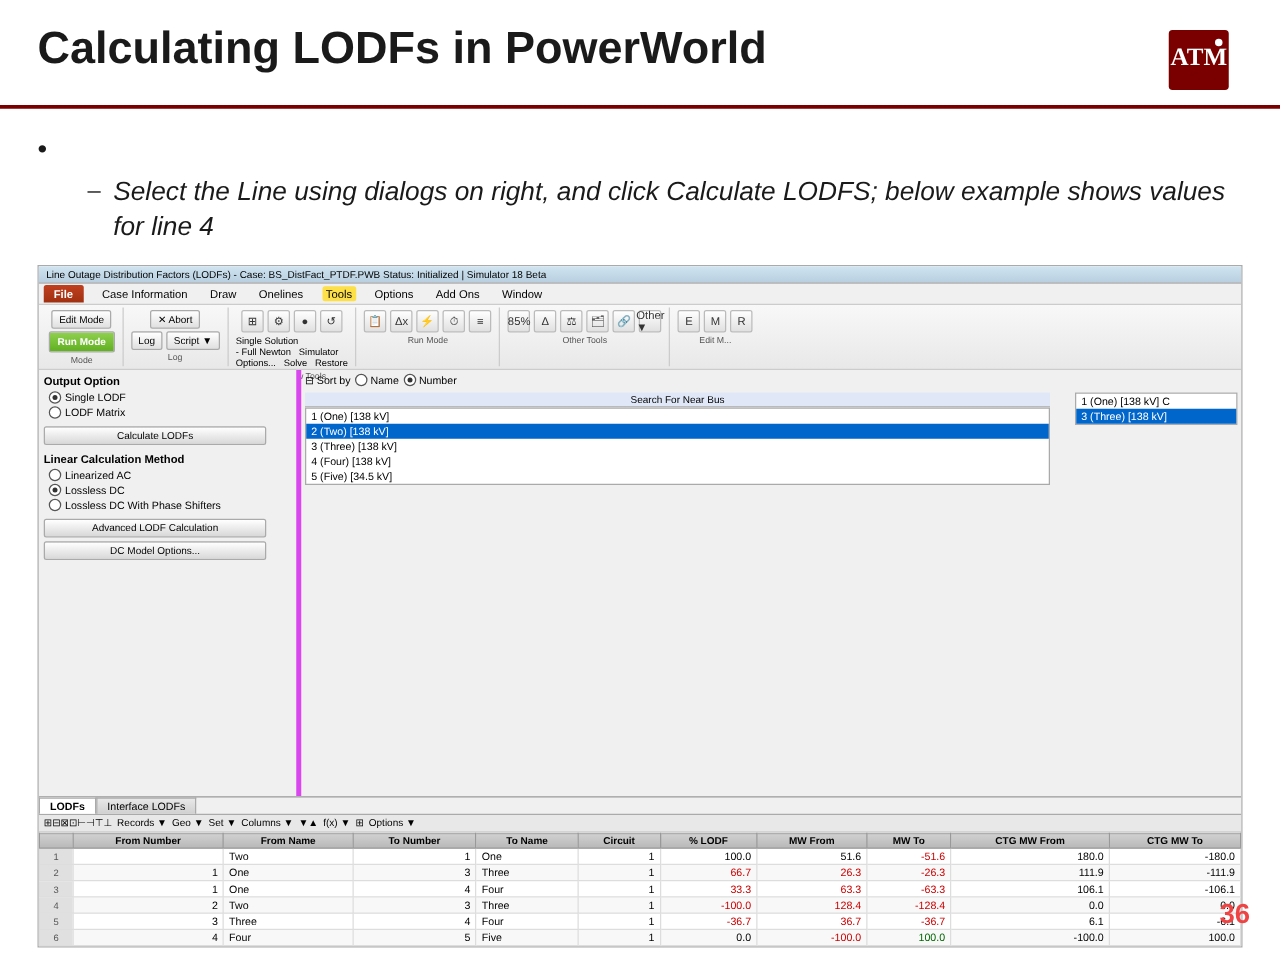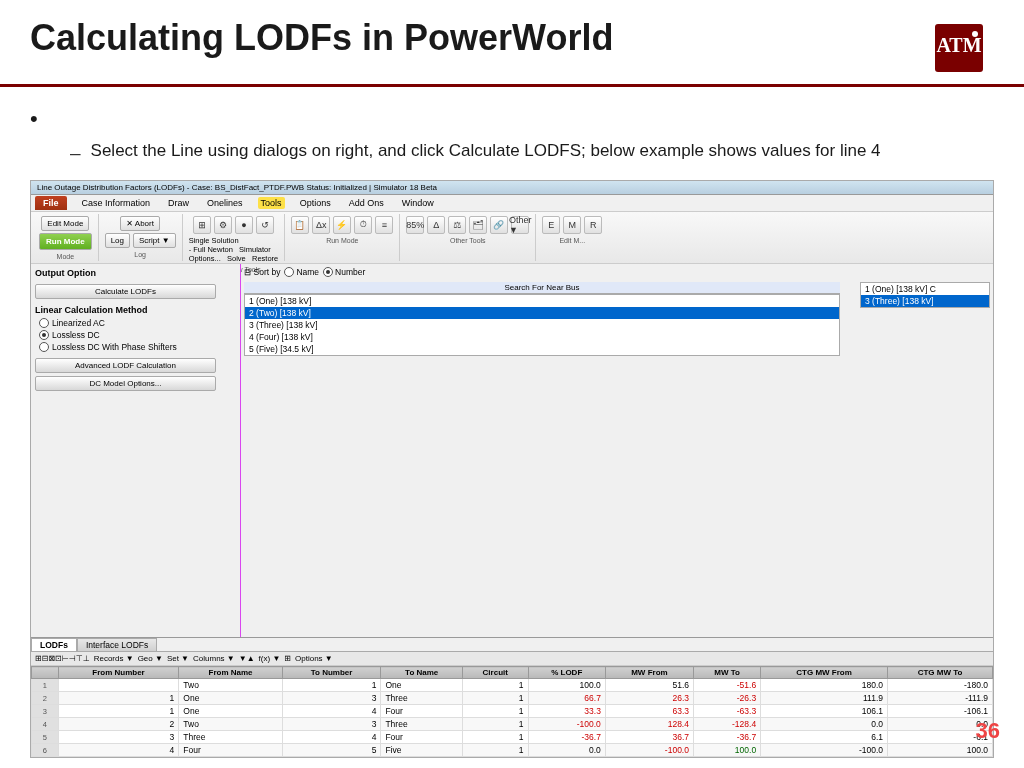--- a/index.html
+++ b/index.html
@@ -92,23 +92,24 @@
     }
 
     .sub-dash {
       font-size: 19px;
       color: #333;
       flex-shrink: 0;
       margin-top: 2px;
     }
 
     .sub-text {
-      font-size: 17px;
+      font-size: 21px;
       line-height: 1.35;
       color: #1a1a1a;
+      font-style: italic;
     }
 
     
     .screenshot-wrapper {
       flex: 1;
       margin-top: 6px;
       border: 1px solid #aaa;
       background: #f0f0f0;
       overflow: hidden;
       position: relative;
@@ -214,21 +215,21 @@
     .pw-main {
       display: flex;
       flex: 1;
       overflow: hidden;
     }
 
     
     .pw-left-panel {
       width: 210px;
       background: #f0f0f0;
-      border-right: 1px solid #d946ef;
+      border-right: 4px solid #d946ef;
       padding: 4px;
       font-size: 9px;
       flex-shrink: 0;
     }
 
     .pw-panel-section {
       margin-bottom: 6px;
     }
 
     .pw-panel-title {
@@ -578,20 +579,30 @@
             <span class="pw-toolbar-group-label">Edit M...</span>
           </div>
         </div>
 
         <div class="pw-main">
 
           <div class="pw-left-panel">
 
             <div class="pw-panel-section">
               <div class="pw-panel-title">Output Option</div>
+              <div class="pw-radio-group">
+                <label class="pw-radio-item">
+                  <div class="pw-radio checked"></div>
+                  <span>Single LODF</span>
+                </label>
+                <label class="pw-radio-item">
+                  <div class="pw-radio"></div>
+                  <span>LODF Matrix</span>
+                </label>
+              </div>
             </div>
 
 
             <button class="pw-calc-btn">Calculate LODFs</button>
 
             <div class="pw-panel-section" style="margin-top:6px">
               <div class="pw-panel-title">Linear Calculation Method</div>
               <div class="pw-radio-group">
                 <label class="pw-radio-item">
                   <div class="pw-radio"></div>

